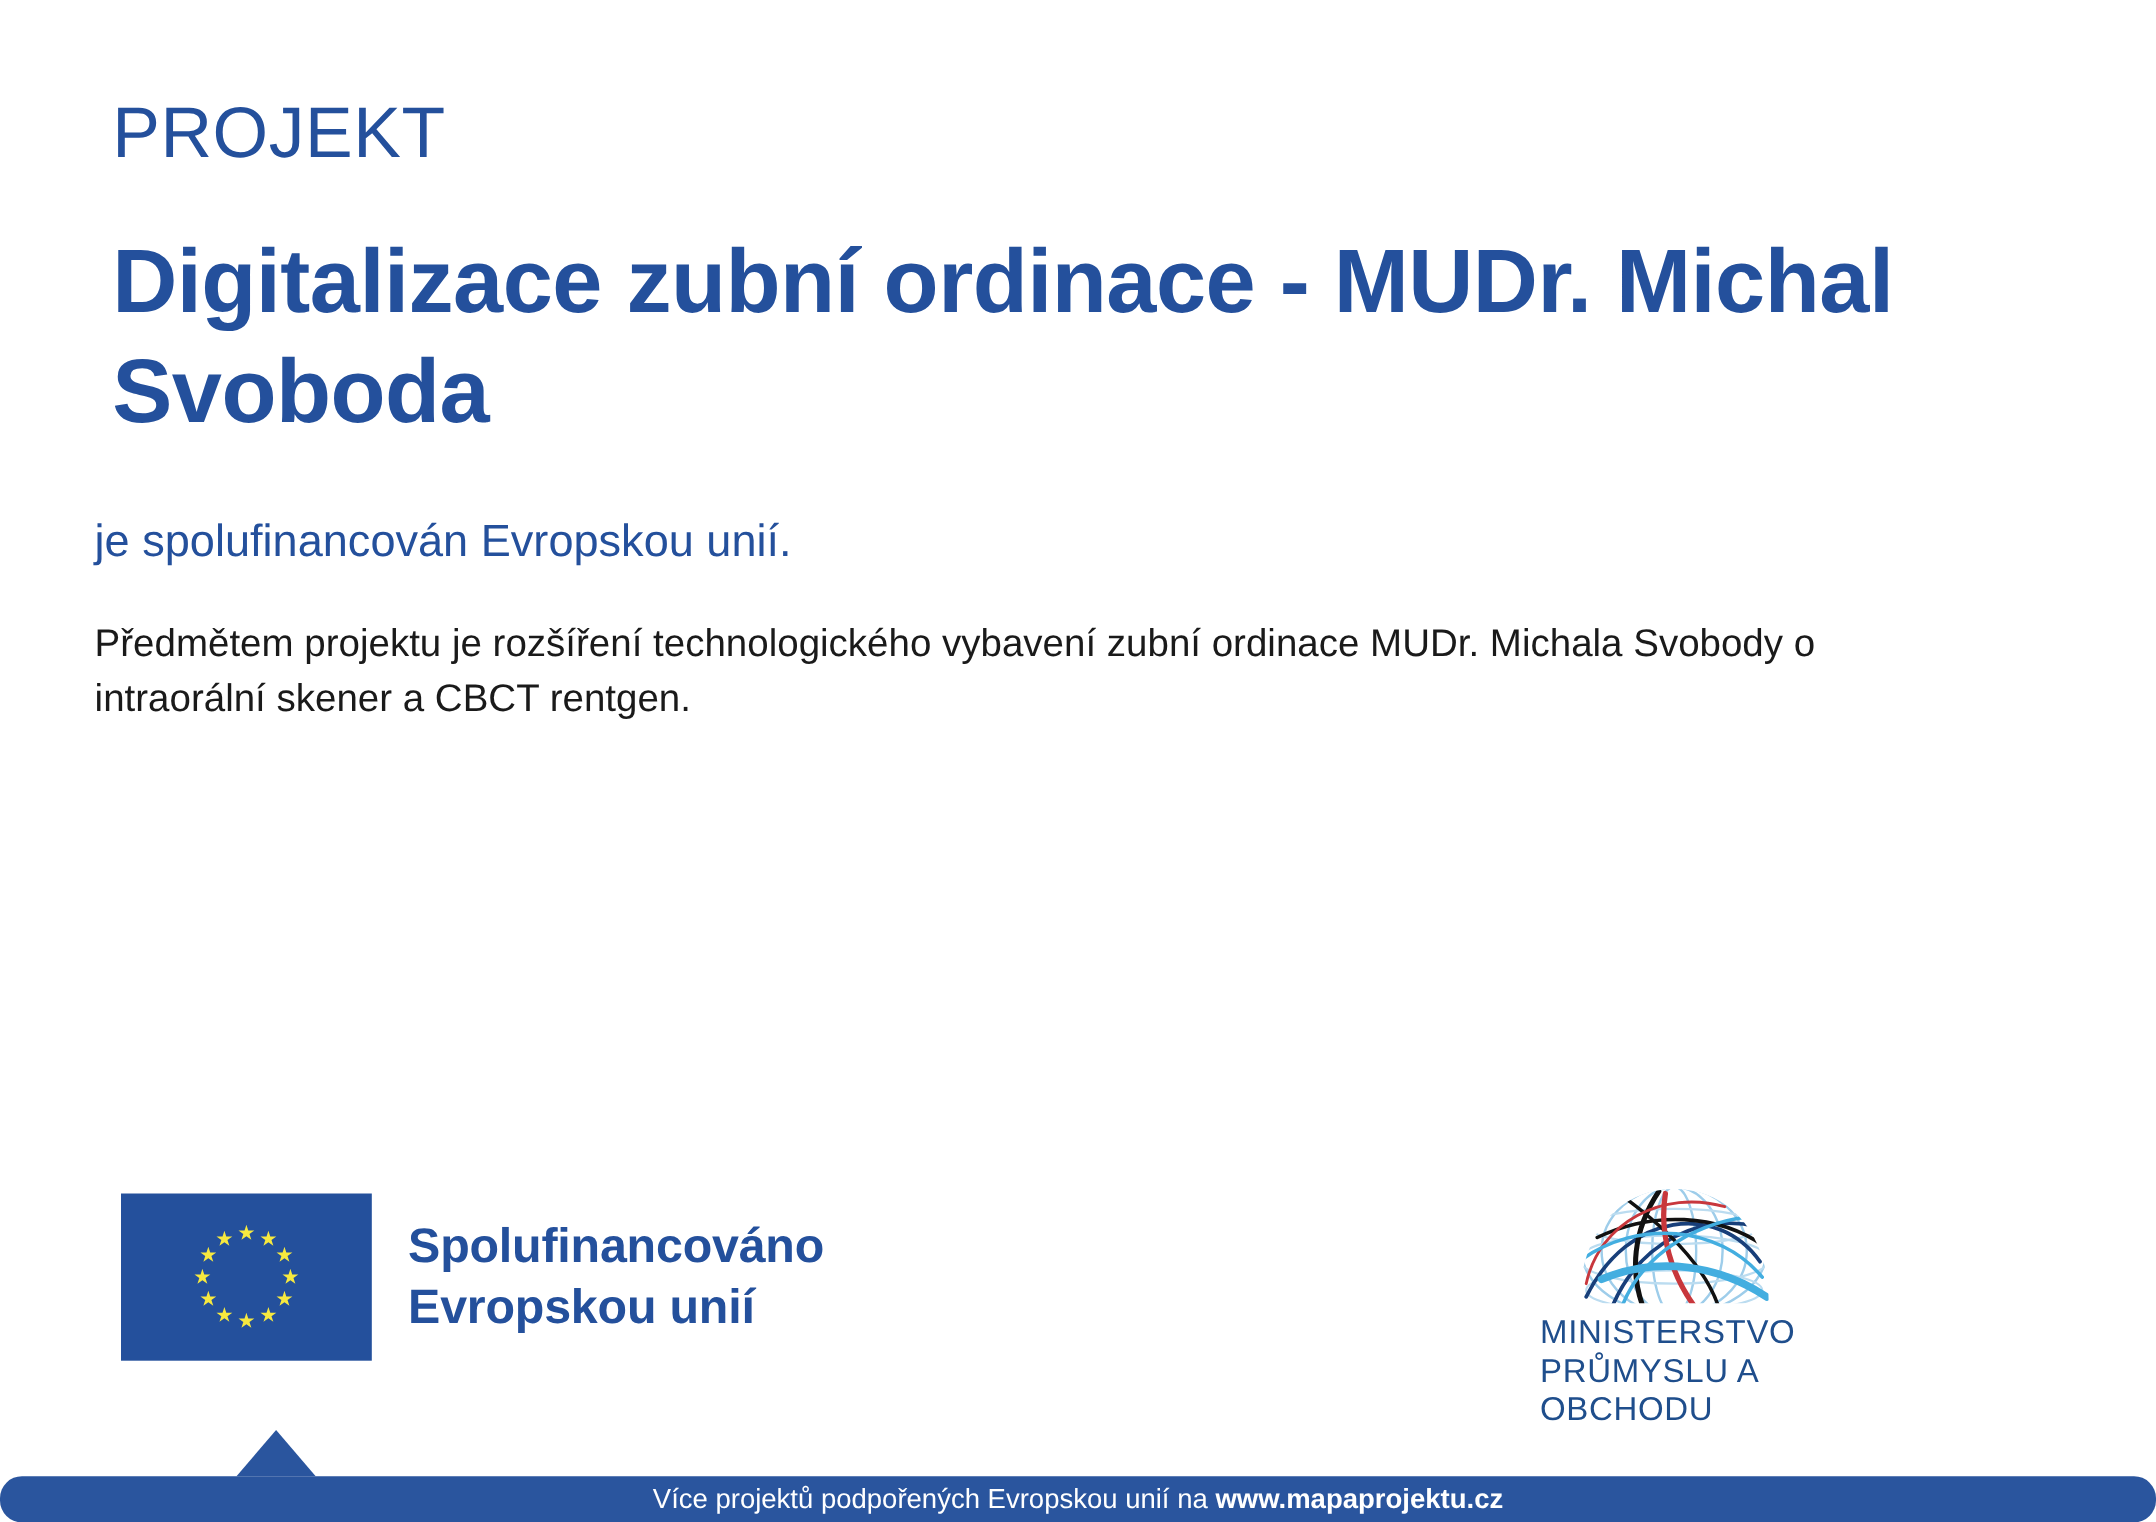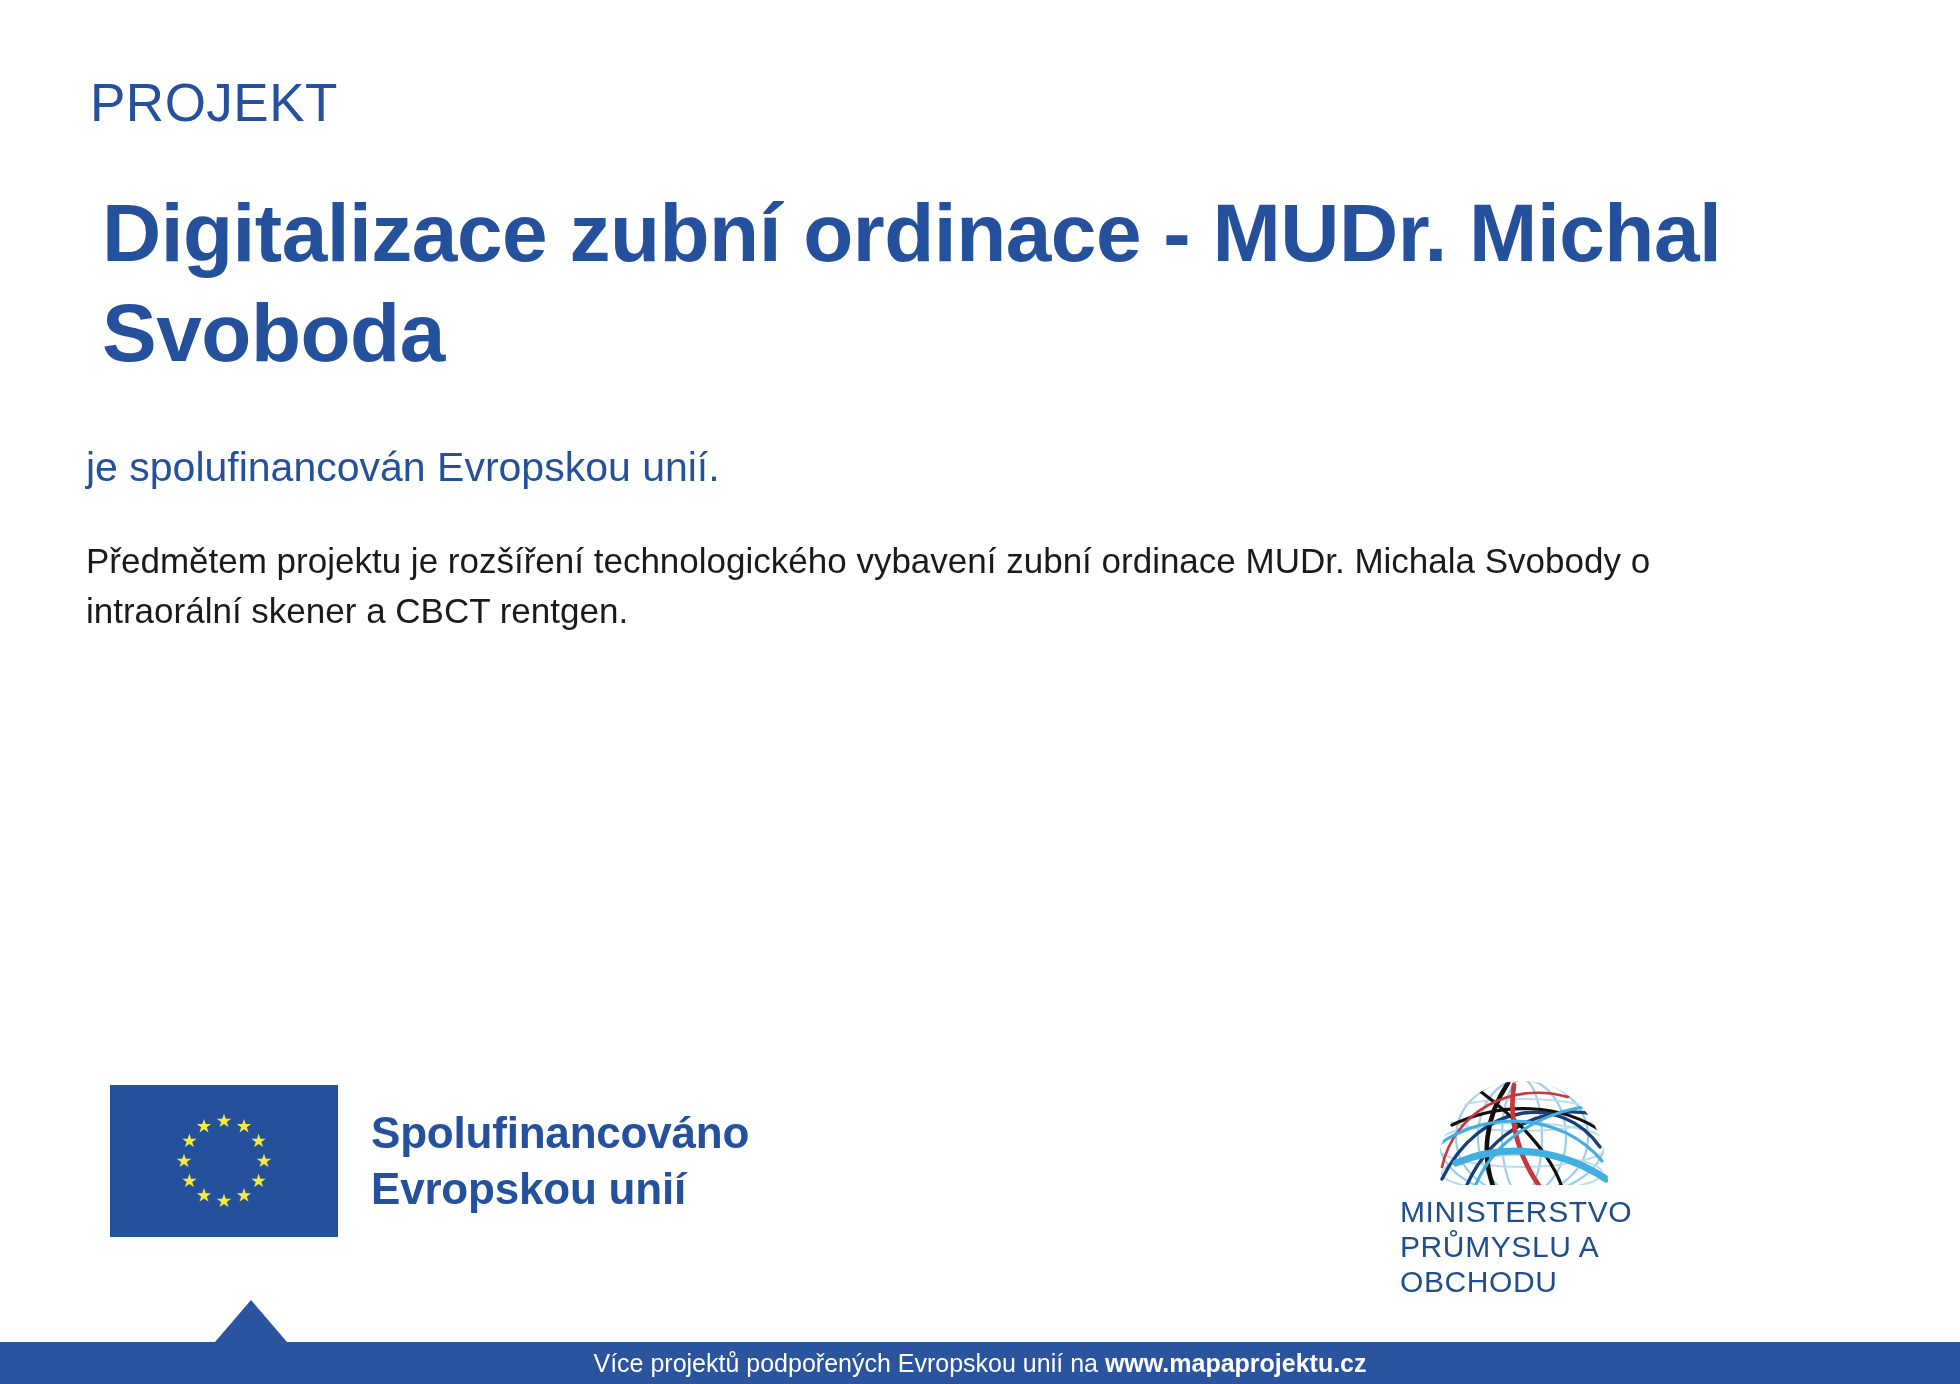--- a/index.html
+++ b/index.html
@@ -22,23 +22,23 @@
 
   
   .content {
     position: absolute;
     left: 86px;
     top: 0;
     width: 1790px;
   }
 
   .kicker {
-    margin: 4px;
+    margin: 16px;
     padding-top: 72px;
-    font-size: 53px;
+    font-size: 65px;
     line-height: 1.0;
     font-weight: 400;
     letter-spacing: 0.5px;
     color: #24509C;
     font-family: "Liberation Sans", sans-serif;
   }
 
   .project-title {
     margin: 16px;
     padding-top: 38px;
@@ -150,20 +150,21 @@
   .footer-bar {
     position: absolute;
     left: 0;
     bottom: 0;
     width: 1960px;
     height: 42px;
     background: #2A559E;
     display: flex;
     align-items: center;
     justify-content: center;
+    border-radius: 20px;
   }
   .footer-text {
     color: #ffffff;
     font-size: 25px;
     line-height: 1;
     font-weight: 400;
     white-space: nowrap;
   }
   .footer-text .strong { font-weight: 700; }
 </style>

